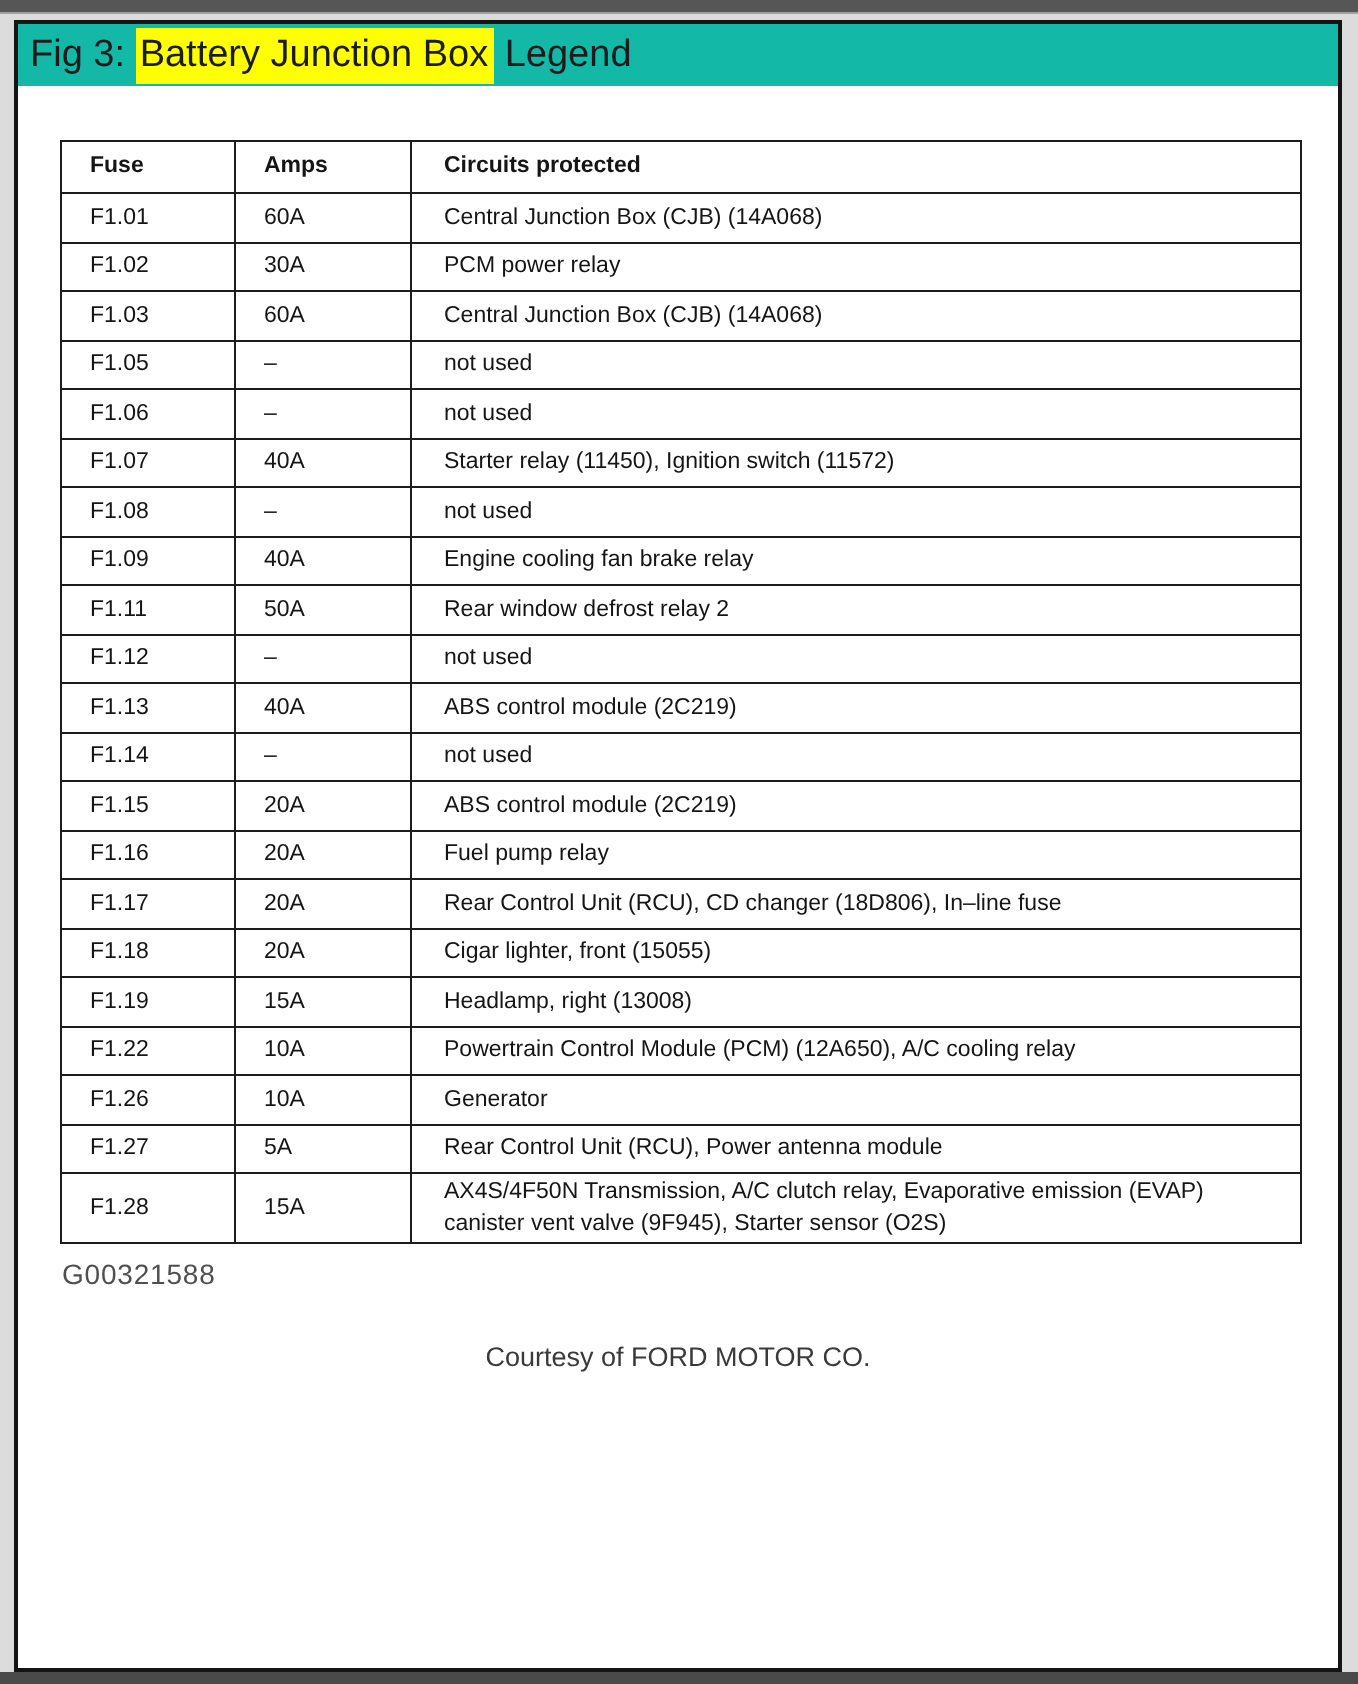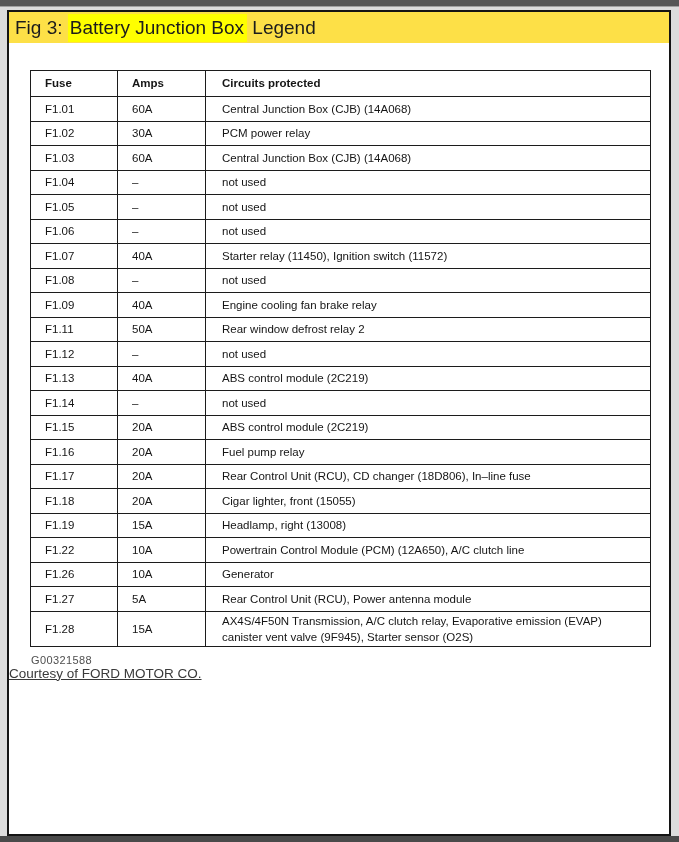--- a/index.html
+++ b/index.html
@@ -33,21 +33,21 @@
     top: 10px;
     right: 8px;
     bottom: 6px;
     background: #ffffff;
     border: 2px solid #141414;
     box-sizing: border-box;
   }
   .fig-header {
     height: 31px;
     line-height: 31px;
-    background: #fde047;
+    background: #14b8a6;
     padding-left: 6px;
     font-size: 19px;
     color: #1c1c1c;
     white-space: nowrap;
   }
   .fig-header mark {
     background: #ffff00;
     color: #1c1c1c;
     padding: 3px 3px 4px 2px;
   }
@@ -79,28 +79,29 @@
     height: 24.5px;
   }
   table.fuse-table th:nth-child(1),
   table.fuse-table td:nth-child(1) { padding-left: 14px; }
   table.fuse-table th:nth-child(2),
   table.fuse-table td:nth-child(2) { padding-left: 14px; }
   table.fuse-table th:nth-child(3),
   table.fuse-table td:nth-child(3) { padding-left: 16px; padding-right: 10px; }
   .figure-id {
     margin: 7px 0 0 22px;
-    font-size: 11px;
+    font-size: 14px;
     letter-spacing: 0.4px;
     color: #4f4f4f;
   }
   .courtesy {
+    margin-top: 26px;
+    text-align: center;
     font-size: 13.5px;
     color: #3a3a3a;
-    text-decoration: underline;
   }
 </style>
 </head>
 <body>
 
 <div class="frame-bar-top"></div>
 
 <div class="page">
 
   <div class="fig-header">
@@ -130,25 +131,20 @@
           <td>F1.02</td>
           <td>30A</td>
           <td>PCM power relay</td>
         </tr>
         <tr>
           <td>F1.03</td>
           <td>60A</td>
           <td>Central Junction Box (CJB) (14A068)</td>
         </tr>
         <tr>
-          <td>F1.04</td>
-          <td>–</td>
-          <td>not used</td>
-        </tr>
-        <tr>
           <td>F1.05</td>
           <td>–</td>
           <td>not used</td>
         </tr>
         <tr>
           <td>F1.06</td>
           <td>–</td>
           <td>not used</td>
         </tr>
         <tr>
@@ -207,21 +203,21 @@
           <td>Cigar lighter, front (15055)</td>
         </tr>
         <tr>
           <td>F1.19</td>
           <td>15A</td>
           <td>Headlamp, right (13008)</td>
         </tr>
         <tr>
           <td>F1.22</td>
           <td>10A</td>
-          <td>Powertrain Control Module (PCM) (12A650), A/C clutch line</td>
+          <td>Powertrain Control Module (PCM) (12A650), A/C cooling relay</td>
         </tr>
         <tr>
           <td>F1.26</td>
           <td>10A</td>
           <td>Generator</td>
         </tr>
         <tr>
           <td>F1.27</td>
           <td>5A</td>
           <td>Rear Control Unit (RCU), Power antenna module</td>

